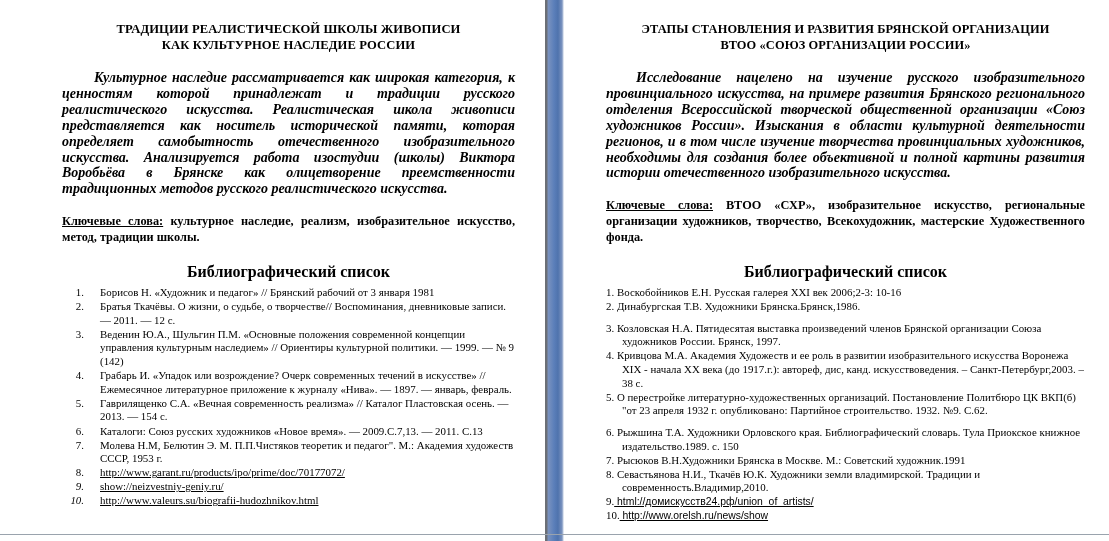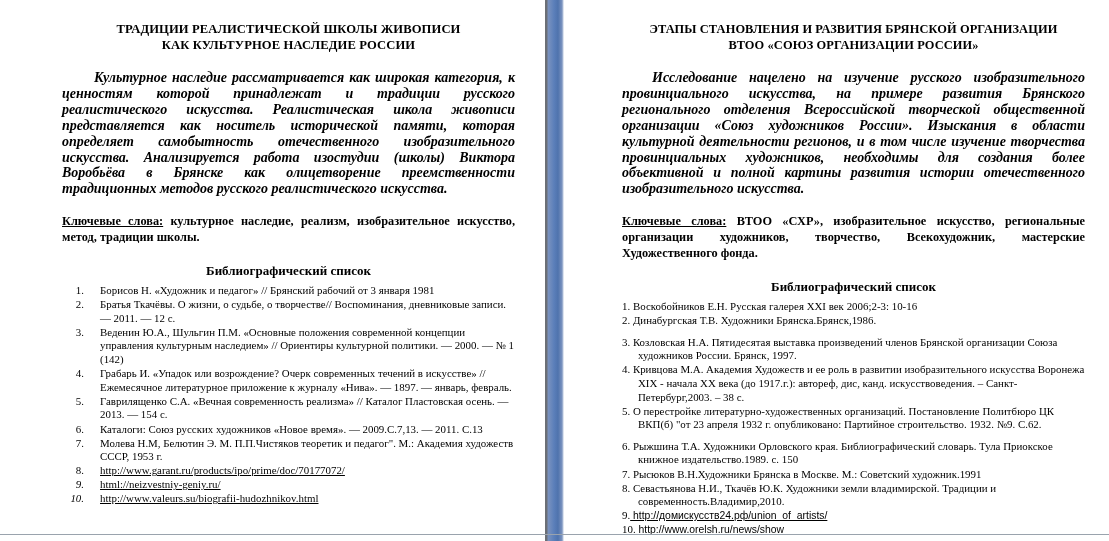--- a/index.html
+++ b/index.html
@@ -36,21 +36,21 @@
     width: 19px;
     height: 541px;
     position: relative;
     background: linear-gradient(to right,
         #6b6f76 0px, #6b6f76 2px,
         #7b93bf 3px, #5b7fba 9px, #4f73ad 13px,
         #7b93bf 17px, #b9c7de 18px, #ffffff 19px);
   }
   .page-right {
     width: 545px;
-    padding: 22px 24px 0 58px;
+    padding: 22px 24px 0 42px;
   }
   .bottom-rule {
     position: absolute;
     left: 0;
     top: 534px;
     width: 1109px;
     height: 1px;
     background: #9aa3ad;
   }
 
@@ -85,21 +85,21 @@
     text-align: justify;
     margin: 17px 0 0 0;
   }
   .keywords .kw-label {
     text-decoration: underline;
     font-weight: bold;
   }
   .section-heading {
     text-align: center;
     font-weight: bold;
-    font-size: 13px;
+    font-size: 16px;
     margin: 17px 0 5px 0;
   }
 
   
   ol.biblio {
     margin: 0;
     padding: 0;
     list-style: none;
     font-size: 10.9px;
     line-height: 13.6px;
@@ -158,27 +158,27 @@
     <p class="keywords">
       <span class="kw-label">Ключевые слова:</span>
       <span>культурное наследие, реализм, изобразительное искусство, метод, традиции школы.</span>
     </p>
 
     <div class="section-heading">Библиографический список</div>
 
     <ol class="biblio" id="biblio-left">
         <li><span class="num">1.</span><span>Борисов Н. «Художник и педагог» // Брянский рабочий от 3 января 1981</span></li>
         <li><span class="num">2.</span><span>Братья Ткачёвы. О жизни, о судьбе, о творчестве// Воспоминания, дневниковые записи. — 2011. — 12 с.</span></li>
-        <li><span class="num">3.</span><span>Веденин Ю.А., Шульгин П.М. «Основные положения современной концепции управления культурным наследием» // Ориентиры культурной политики. — 2000. — № 1 (142)</span></li>
+        <li><span class="num">3.</span><span>Веденин Ю.А., Шульгин П.М. «Основные положения современной концепции управления культурным наследием» // Ориентиры культурной политики. — 1999. — № 9 (142)</span></li>
         <li><span class="num">4.</span><span>Грабарь И. «Упадок или возрождение? Очерк современных течений в искусстве» // Ежемесячное литературное приложение к журналу «Нива». — 1897. — январь, февраль.</span></li>
         <li><span class="num">5.</span><span>Гаврилященко С.А. «Вечная современность реализма» // Каталог Пластовская осень. — 2013. — 154 с.</span></li>
         <li><span class="num">6.</span><span>Каталоги: Союз русских художников «Новое время». — 2009.С.7,13. — 2011. С.13</span></li>
         <li><span class="num">7.</span><span>Молева Н.М, Белютин Э. М. П.П.Чистяков теоретик и педагог". М.: Академия художеств СССР, 1953 г.</span></li>
         <li><span class="num">8.</span><span class="link">http://www.garant.ru/products/ipo/prime/doc/70177072/</span></li>
-        <li><span class="num num-italic">9.</span><span class="link">html://neizvestniy-geniy.ru/</span></li>
+        <li><span class="num num-italic">9.</span><span class="link">show://neizvestniy-geniy.ru/</span></li>
         <li><span class="num num-italic">10.</span><span class="link">http://www.valeurs.su/biografii-hudozhnikov.html</span></li>
       </ol>
   </div>
 
   <div class="gutter"></div>
 
   <div class="page page-right">
 
     <div class="doc-title">
       <span class="tline">ЭТАПЫ СТАНОВЛЕНИЯ И РАЗВИТИЯ БРЯНСКОЙ ОРГАНИЗАЦИИ</span>
@@ -196,20 +196,20 @@
 
     <ol class="biblio" id="biblio-right">
         <li><span class="num">1.</span><span> Воскобойников Е.Н. Русская галерея XXI век 2006;2-3: 10-16</span></li>
         <li><span class="num">2.</span><span> Динабургская Т.В. Художники Брянска.Брянск,1986.</span></li>
         <li class="gap-before"><span class="num">3.</span><span> Козловская Н.А. Пятидесятая выставка произведений членов Брянской организации Союза художников России. Брянск, 1997.</span></li>
         <li><span class="num">4.</span><span> Кривцова М.А. Академия Художеств и ее роль в развитии изобразительного искусства Воронежа XIX - начала XX века (до 1917.г.): автореф, дис, канд. искусствоведения. – Санкт-Петербург,2003. – 38 с.</span></li>
         <li><span class="num">5.</span><span> О перестройке литературно-художественных организаций. Постановление Политбюро ЦК ВКП(б) "от 23 апреля 1932 г. опубликовано: Партийное строительство. 1932. №9. С.62.</span></li>
         <li class="gap-before"><span class="num">6.</span><span> Рыжшина Т.А. Художники Орловского края. Библиографический словарь. Тула Приокское книжное издательство.1989. с. 150</span></li>
         <li><span class="num">7.</span><span> Рысюков В.Н.Художники Брянска в Москве. М.: Советский художник.1991</span></li>
         <li><span class="num">8.</span><span> Севастьянова Н.И., Ткачёв Ю.К. Художники земли владимирской. Традиции и современность.Владимир,2010.</span></li>
-        <li><span class="num">9.</span><span class="link sans"> http://домискусств24.рф/union_of_artists/</span></li>
+        <li><span class="num">9.</span><span class="link sans"> html://домискусств24.рф/union_of_artists/</span></li>
         <li><span class="num">10.</span><span class="link sans"> http://www.orelsh.ru/news/show</span></li>
       </ol>
   </div>
 
 </div>
 
 <div class="bottom-rule"></div>
 
 </body></html>

